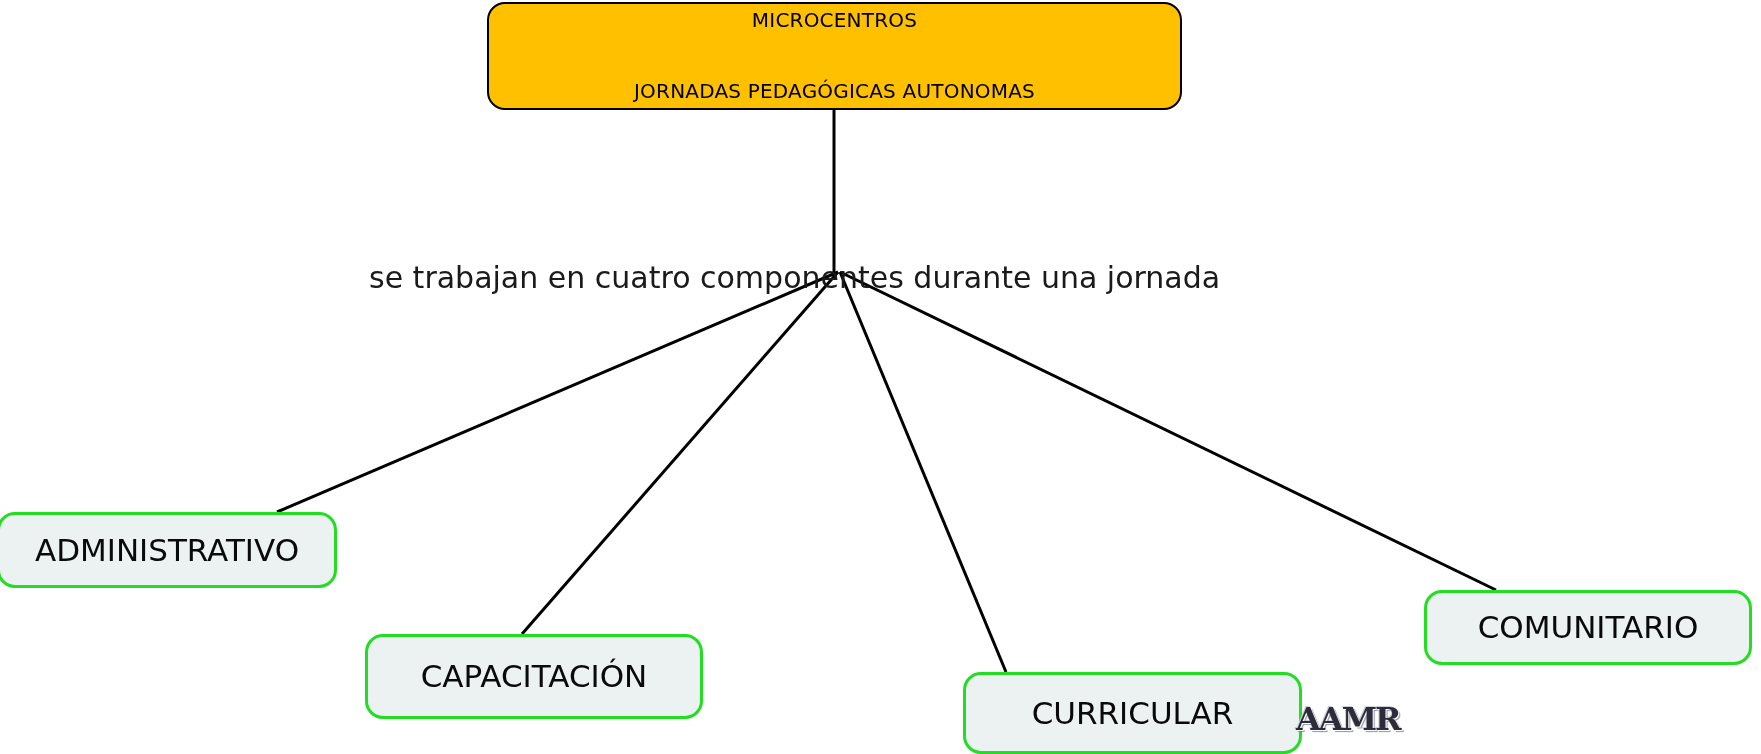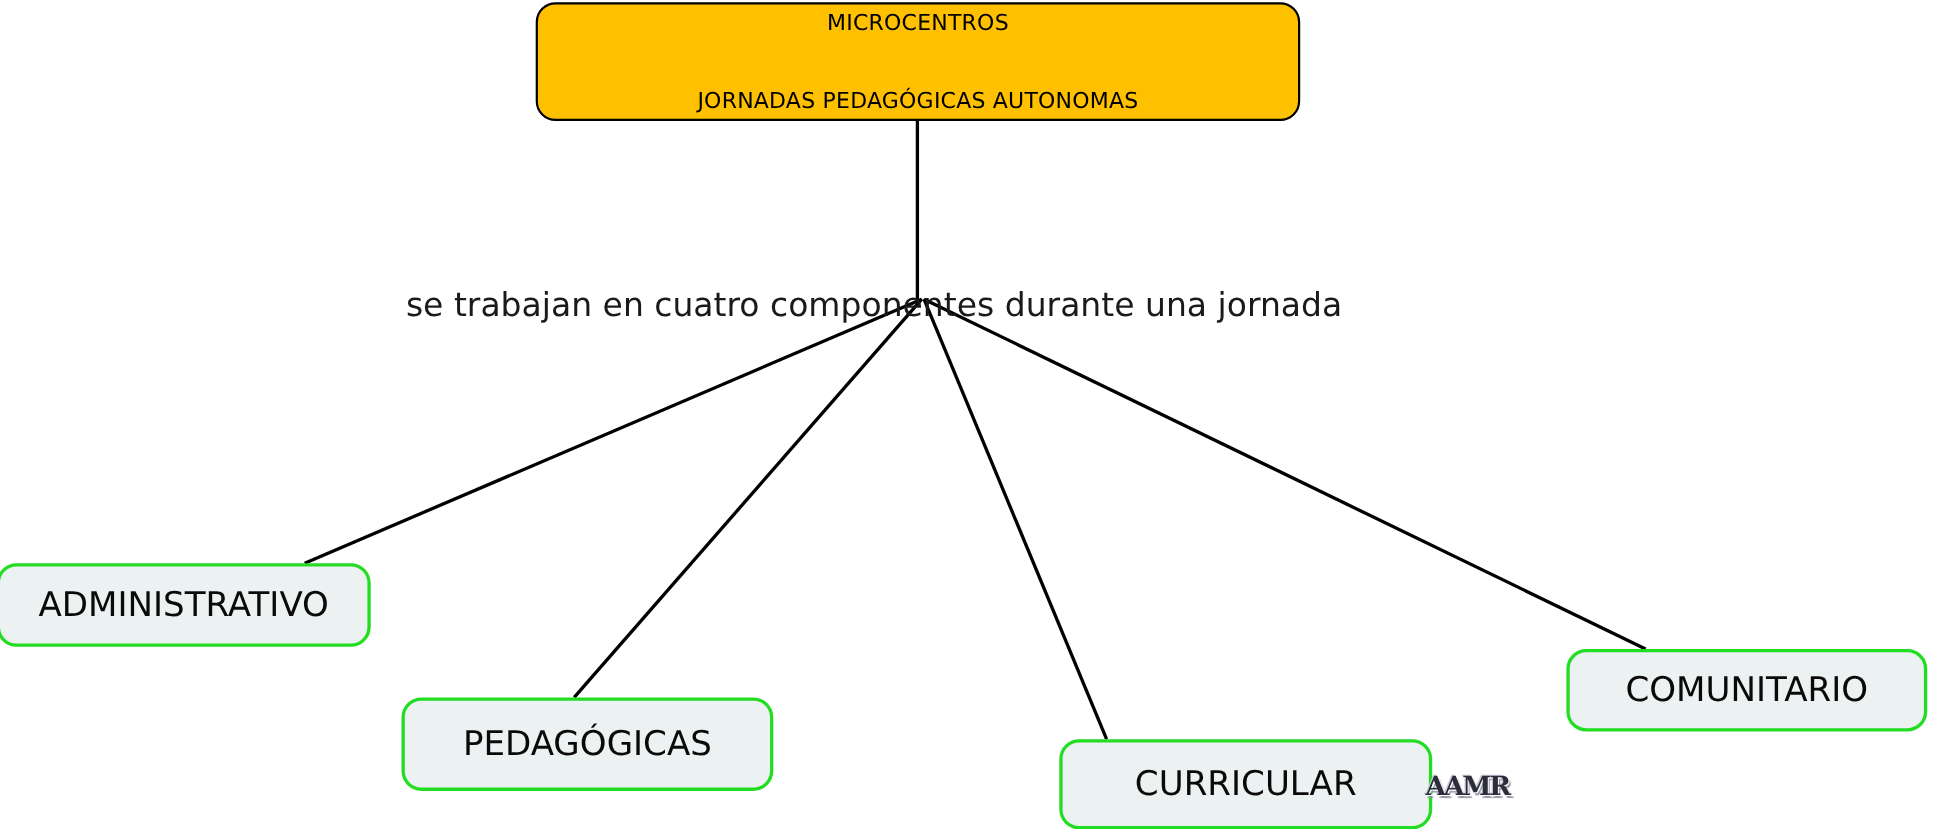--- a/index.html
+++ b/index.html
@@ -50,21 +50,21 @@
   }
   .edge-label {
     position: absolute;
     color: #1a1a1a;
     font-size: 30px;
     white-space: nowrap;
   }
   .watermark {
     position: absolute;
     font-family: "DejaVu Serif", serif;
-    font-size: 24px;
+    font-size: 32px;
     font-weight: 700;
     letter-spacing: -2px;
     color: #1b1b2b;
     text-shadow: 1px 1px 0 #ffffff, 2px 2px 1px #8a8aa0, -1px -1px 0 #c8c8d8;
     opacity: 0.92;
   }
 </style>
 </head>
 <body>
 
@@ -85,21 +85,21 @@
     </div>
   </div>
 
   <div class="edge-label" id="connector-label" style="left: 369px; top: 236px; margin-top: 24px;">se trabajan en cuatro componentes durante una jornada</div>
 
   <div class="node node-leaf" id="leaf-0" style="left: -3px; top: 512px; width: 340px; height: 76px; background: rgb(236, 241, 242); border-color: rgb(34, 221, 34);">
     <span>ADMINISTRATIVO</span>
   </div>
 
   <div class="node node-leaf" id="leaf-1" style="left: 365px; top: 634px; width: 338px; height: 85px; background: rgb(236, 241, 242); border-color: rgb(34, 221, 34);">
-    <span>PEDAGÓGICAS</span>
+    <span>CAPACITACIÓN</span>
   </div>
 
   <div class="node node-leaf" id="leaf-2" style="left: 963px; top: 672px; width: 339px; height: 82px; background: rgb(236, 241, 242); border-color: rgb(34, 221, 34);">
     <span>CURRICULAR</span>
   </div>
 
   <div class="node node-leaf" id="leaf-3" style="left: 1424px; top: 590px; width: 328px; height: 75px; background: rgb(236, 241, 242); border-color: rgb(34, 221, 34); text-align: center;">
     <span>COMUNITARIO</span>
   </div>
 

